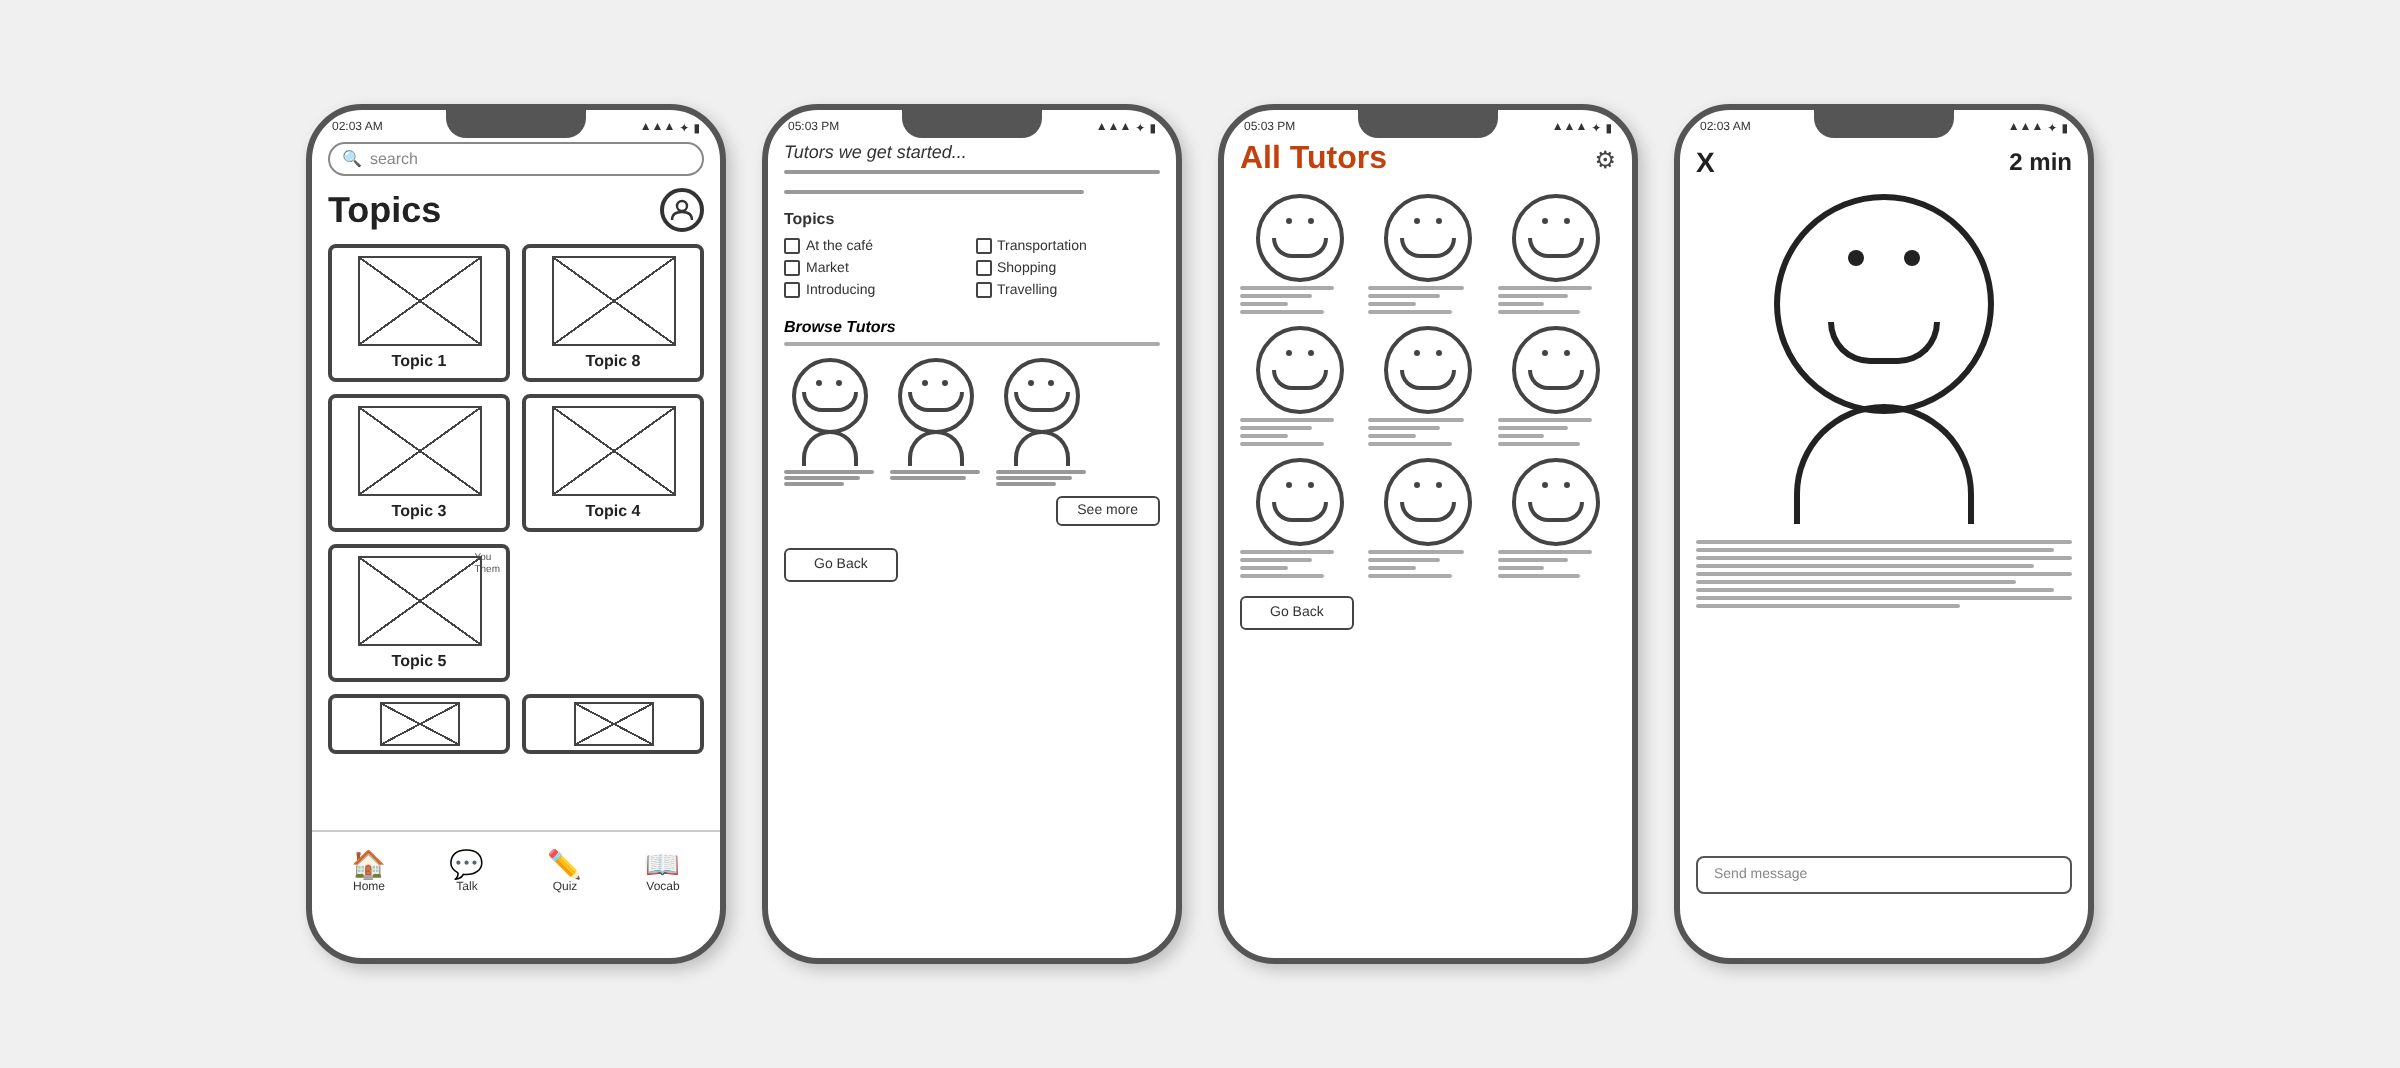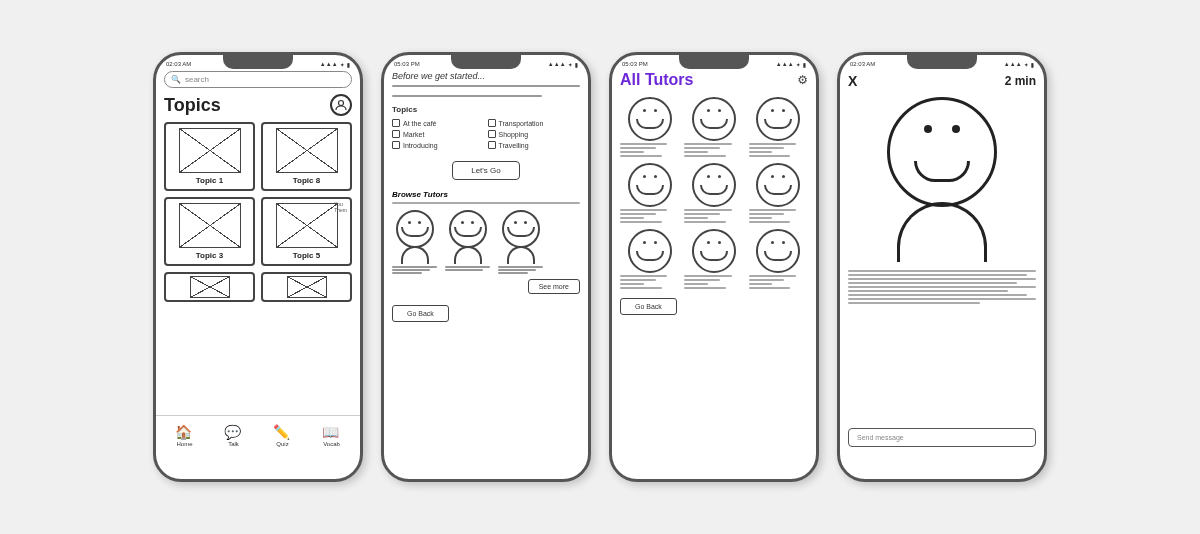--- a/index.html
+++ b/index.html
@@ -313,21 +313,21 @@
     
     .p3-header {
       display: flex;
       justify-content: space-between;
       align-items: center;
       margin-bottom: 8px;
     }
     .p3-title {
       font-size: 16px;
       font-weight: bold;
-      color: #6d28d9;
+      color: #c2410c;
     }
     .filter-icon {
       font-size: 12px;
       color: #444;
     }
     .p3-tutors-grid {
       display: grid;
       grid-template-columns: 1fr 1fr 1fr;
       gap: 5px;
       margin-bottom: 6px;
@@ -534,20 +534,24 @@
         <div class="topic-card">
           <div class="topic-thumbnail"></div>
           <span class="topic-label">Topic 8</span>
         </div>
 
         <div class="topic-card">
           <div class="topic-thumbnail"></div>
           <span class="topic-label">Topic 3</span>
         </div>
 
+        <div class="topic-card">
+          <div class="topic-thumbnail"></div>
+          <span class="topic-label">Topic 4</span>
+        </div>
 
         <div class="topic-card" style="position:relative;">
           <span style="position:absolute;top:2px;right:3px;font-size:5px;color:#555;line-height:1.2;">You<br>Them</span>
           <div class="topic-thumbnail"></div>
           <span class="topic-label">Topic 5</span>
         </div>
 
       </div>
 
       <div class="topics-grid" style="margin-top:6px;">
@@ -584,21 +588,21 @@
     <div class="phone-notch"></div>
     <div class="status-bar">
       <span>05:03 PM</span>
       <div class="status-icons">
         <span>▲▲▲</span>
         <span>✦</span>
         <span>▮</span>
       </div>
     </div>
     <div class="phone-screen">
-      <p class="p2-title">Before we get started...</p>
+      <p class="p2-title">Tutors we get started...</p>
       <div class="p2-subtitle-line" style="width:100%;"></div>
       <div class="p2-subtitle-line" style="width:80%;margin-bottom:8px;"></div>
       <p class="p2-section-title">Topics</p>
       <div class="p2-checkboxes">
         <div class="p2-checkbox-item">
           <div class="checkbox-box"></div>
           <span>At the café</span>
         </div>
         <div class="p2-checkbox-item">
           <div class="checkbox-box"></div>
@@ -613,23 +617,20 @@
           <span>Shopping</span>
         </div>
         <div class="p2-checkbox-item">
           <div class="checkbox-box"></div>
           <span>Introducing</span>
         </div>
         <div class="p2-checkbox-item">
           <div class="checkbox-box"></div>
           <span>Travelling</span>
         </div>
-      </div>
-      <div style="text-align:center;">
-        <div class="lets-go-btn">Let's Go</div>
       </div>
       <p class="p2-tutors-title">Browse Tutors</p>
       <div class="p2-subtitle-line2"></div>
       <div class="p2-tutors-row">
 
         <div class="p2-tutor-card">
           <div style="display:flex;flex-direction:column;align-items:center;">
             <div class="smiley-face">
               <div class="smiley-eyes">
                 <div class="smiley-eye"></div>

